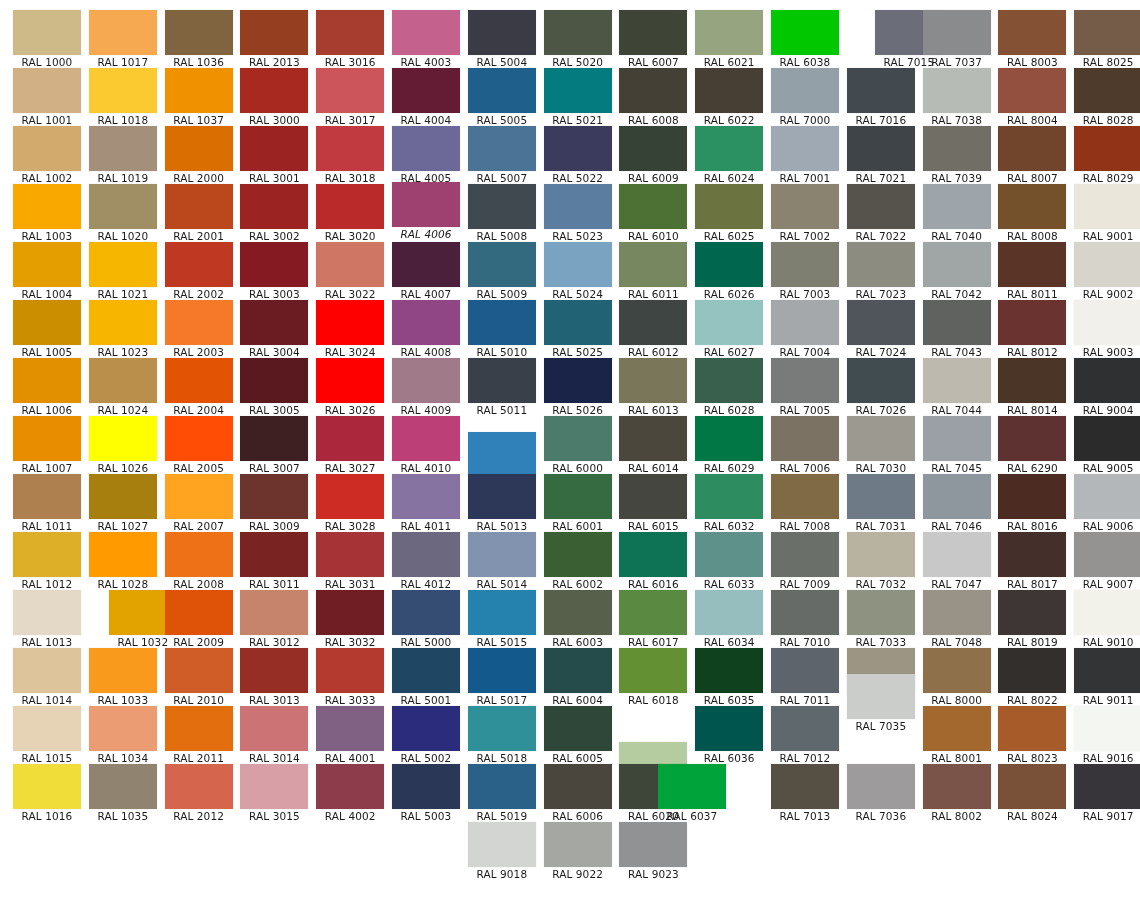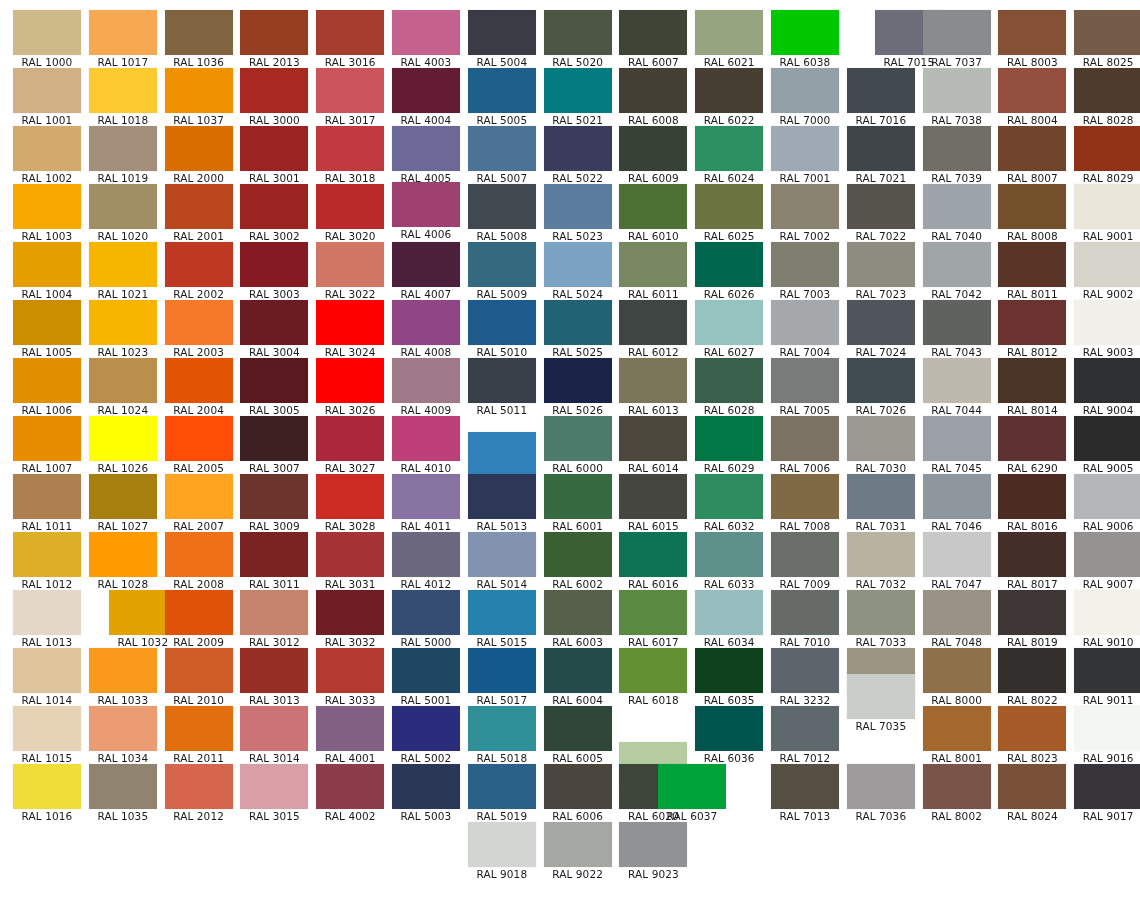--- a/index.html
+++ b/index.html
@@ -334,21 +334,21 @@
       <span class="swatch-label">RAL 4003</span>
     </div>
     <div class="swatch-cell" style="left: 392px; top: 68px;">
       <span class="swatch-chip" style="background: rgb(100, 28, 52);"></span>
       <span class="swatch-label">RAL 4004</span>
     </div>
     <div class="swatch-cell" style="left: 392px; top: 126px;">
       <span class="swatch-chip" style="background: rgb(108, 105, 152);"></span>
       <span class="swatch-label">RAL 4005</span>
     </div>
-    <div class="swatch-cell" style="left: 392px; top: 182px;">
+    <div class="swatch-cell" style="left: 392px; top: 182px; font-style: italic;">
       <span class="swatch-chip" style="background: rgb(158, 64, 112);"></span>
       <span class="swatch-label">RAL 4006</span>
     </div>
     <div class="swatch-cell" style="left: 392px; top: 242px;">
       <span class="swatch-chip" style="background: rgb(74, 32, 59);"></span>
       <span class="swatch-label">RAL 4007</span>
     </div>
     <div class="swatch-cell" style="left: 392px; top: 300px;">
       <span class="swatch-chip" style="background: rgb(144, 70, 132);"></span>
       <span class="swatch-label">RAL 4008</span>
@@ -660,21 +660,21 @@
     <div class="swatch-cell" style="left: 771px; top: 532px;">
       <span class="swatch-chip" style="background: rgb(107, 111, 106);"></span>
       <span class="swatch-label">RAL 7009</span>
     </div>
     <div class="swatch-cell" style="left: 771px; top: 590px;">
       <span class="swatch-chip" style="background: rgb(102, 107, 104);"></span>
       <span class="swatch-label">RAL 7010</span>
     </div>
     <div class="swatch-cell" style="left: 771px; top: 648px;">
       <span class="swatch-chip" style="background: rgb(93, 100, 107);"></span>
-      <span class="swatch-label">RAL 3232</span>
+      <span class="swatch-label">RAL 7011</span>
     </div>
     <div class="swatch-cell" style="left: 771px; top: 706px;">
       <span class="swatch-chip" style="background: rgb(95, 104, 109);"></span>
       <span class="swatch-label">RAL 7012</span>
     </div>
     <div class="swatch-cell" style="left: 771px; top: 764px;">
       <span class="swatch-chip" style="background: rgb(85, 79, 68);"></span>
       <span class="swatch-label">RAL 7013</span>
     </div>
     <div class="swatch-cell" style="left: 846.8px; top: 10px; padding-left: 28px;">

